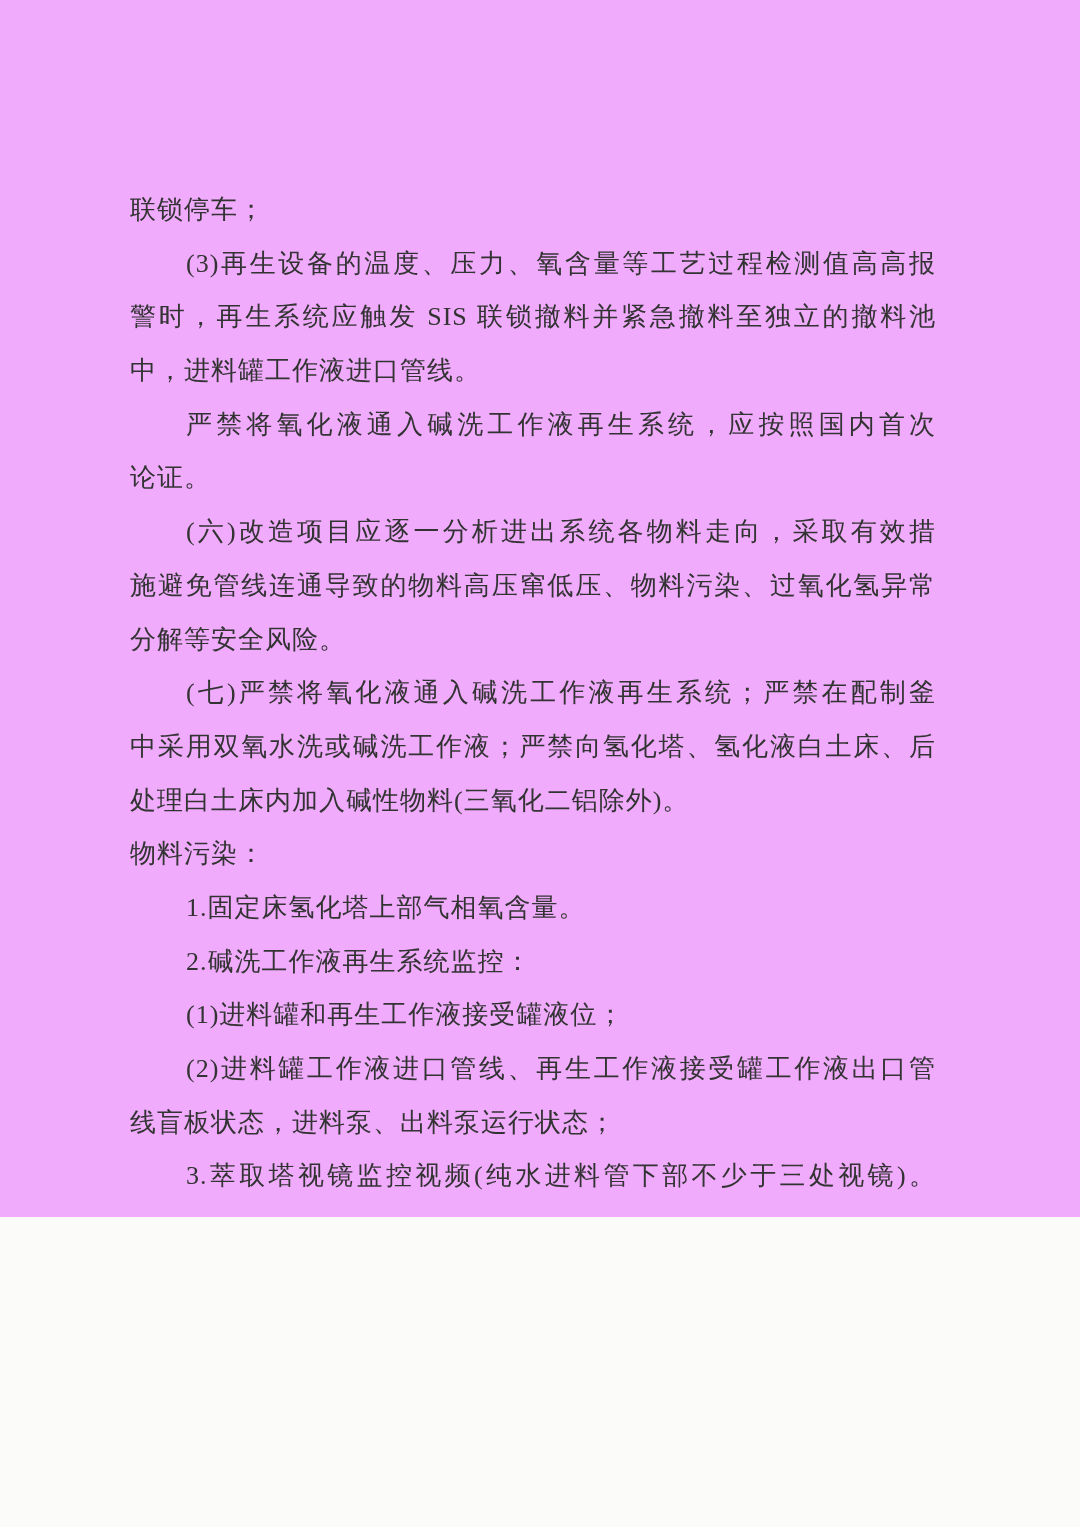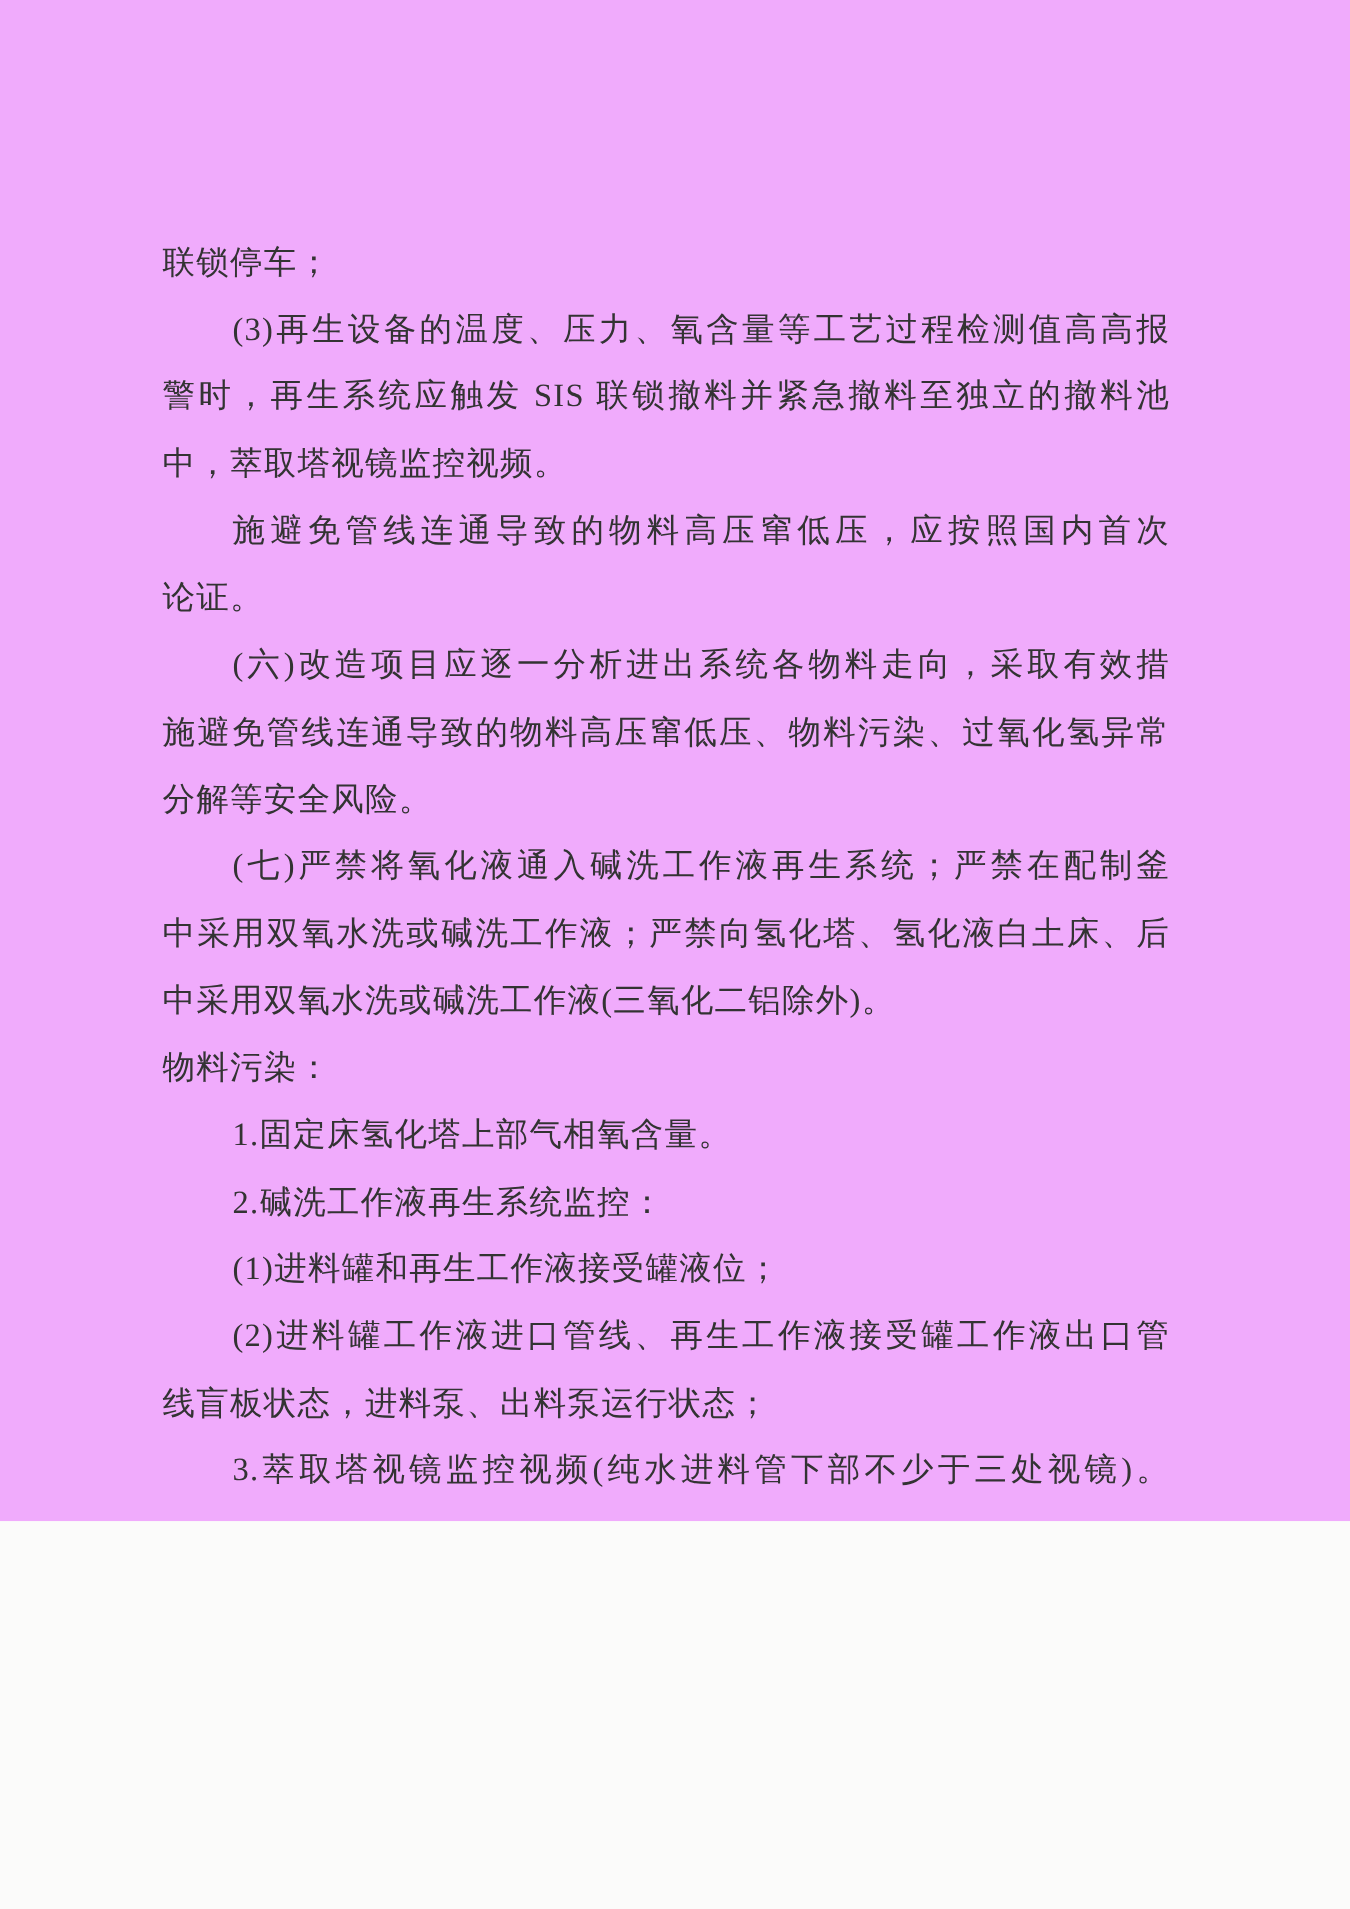--- a/index.html
+++ b/index.html
@@ -70,29 +70,29 @@
 </head>
 <body>
 
 <div class="page">
 
   <div class="content" id="doc-body">
 
   <div class="line">联锁停车；</div>
       <div class="line indent fill">(3)再生设备的温度、压力、氧含量等工艺过程检测值高高报</div>
       <div class="line fill">警时，再生系统应触发 SIS 联锁撤料并紧急撤料至独立的撤料池</div>
-      <div class="line">中，萃取塔视镜监控视频。</div>
-      <div class="line indent fill">施避免管线连通导致的物料高压窜低压，应按照国内首次</div>
+      <div class="line">中，进料罐工作液进口管线。</div>
+      <div class="line indent fill">严禁将氧化液通入碱洗工作液再生系统，应按照国内首次</div>
       <div class="line">论证。</div>
       <div class="line indent fill">(六)改造项目应逐一分析进出系统各物料走向，采取有效措</div>
       <div class="line fill">施避免管线连通导致的物料高压窜低压、物料污染、过氧化氢异常</div>
       <div class="line">分解等安全风险。</div>
       <div class="line indent fill">(七)严禁将氧化液通入碱洗工作液再生系统；严禁在配制釜</div>
       <div class="line fill">中采用双氧水洗或碱洗工作液；严禁向氢化塔、氢化液白土床、后</div>
-      <div class="line">中采用双氧水洗或碱洗工作液(三氧化二铝除外)。</div>
+      <div class="line">处理白土床内加入碱性物料(三氧化二铝除外)。</div>
       <div class="line">物料污染：</div>
       <div class="line indent">1.固定床氢化塔上部气相氧含量。</div>
       <div class="line indent">2.碱洗工作液再生系统监控：</div>
       <div class="line indent">(1)进料罐和再生工作液接受罐液位；</div>
       <div class="line indent fill">(2)进料罐工作液进口管线、再生工作液接受罐工作液出口管</div>
       <div class="line">线盲板状态，进料泵、出料泵运行状态；</div>
       <div class="line indent fill">3.萃取塔视镜监控视频(纯水进料管下部不少于三处视镜)。</div>
     </div>
 
   <div class="footer">

